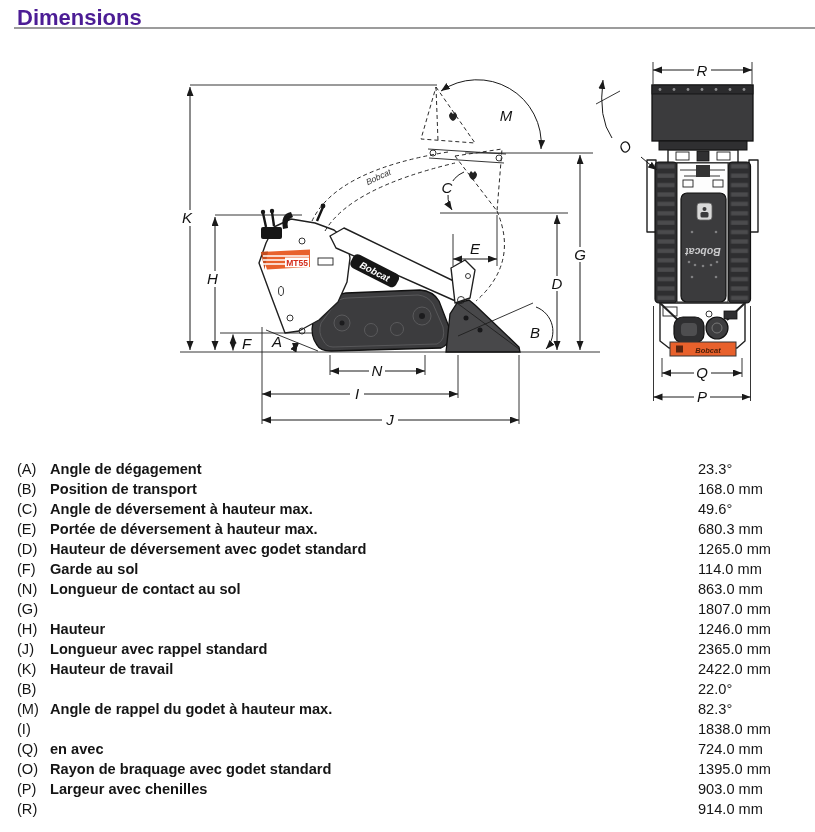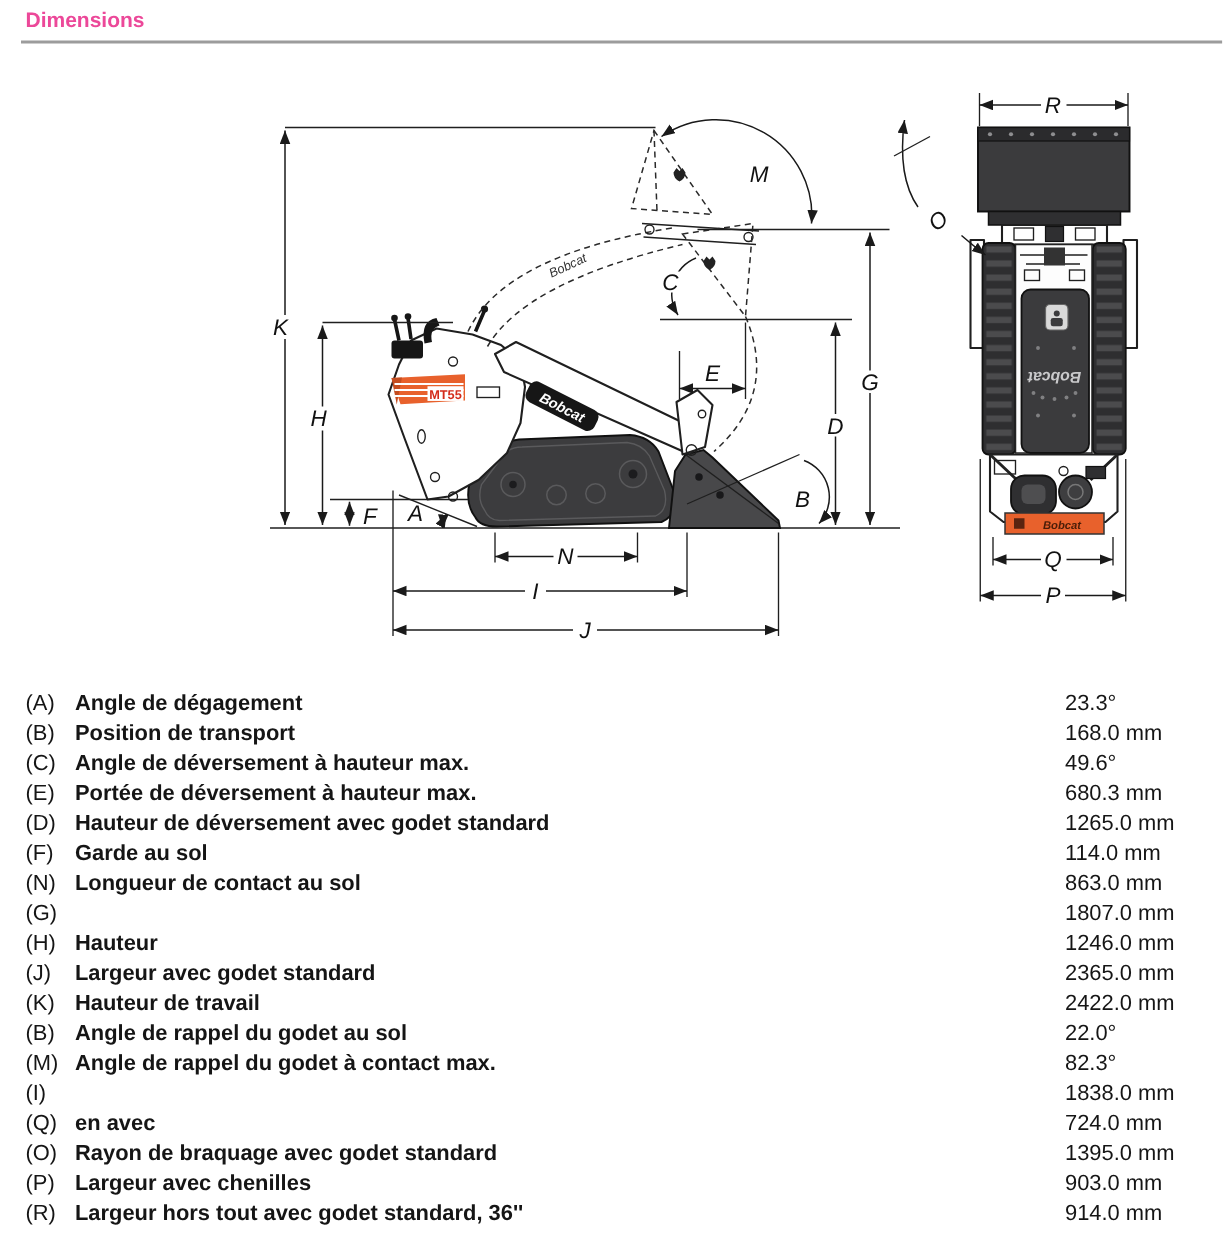--- a/index.html
+++ b/index.html
@@ -1,25 +1,25 @@
 <!DOCTYPE html>
 <html><head>
 <meta charset="utf-8">
 <style>
   html,body{margin:0;padding:0;background:#fff;}
   .page{position:relative;width:815px;height:832px;background:#ffffff;overflow:hidden;
         font-family:"Liberation Sans",sans-serif;color:#161616;}
-  .page-title{position:absolute;left:17px;top:5px;font-size:14px;font-weight:bold;color:#ec4899;}
+  .page-title{position:absolute;left:17px;top:5px;font-size:22px;font-weight:bold;color:#4c1d95;}
   .title-rule{position:absolute;left:14px;width:801px;top:27px;height:2px;background:#9c9c9c;}
   .diagram-svg{position:absolute;left:0;top:50px;width:815px;height:400px;}
   .spec-table{position:absolute;left:0;top:459px;width:815px;}
   .spec-row{position:relative;height:20px;line-height:20px;font-size:14.6px;color:#151515;white-space:nowrap;}
   .spec-row .key{position:absolute;left:17px;width:32px;}
   .spec-row .label{position:absolute;left:50px;font-weight:bold;}
-  .spec-row .value{position:absolute;left:698px;margin-left:12px;}
+  .spec-row .value{position:absolute;left:698px;}
   
   .dim{stroke:#1a1a1a;stroke-width:1;fill:none;}
   .thin{stroke:#1f1f1f;stroke-width:0.9;fill:none;}
   .outl{fill:#ffffff;stroke:#1f1f1f;stroke-width:1.4;stroke-linejoin:round;}
   .dk{fill:#3c3c3e;stroke:#111;stroke-width:1.3;stroke-linejoin:round;}
   .dash{stroke:#2a2a2a;stroke-width:1;fill:none;stroke-dasharray:4 3;}
   .lbl{font-family:"Liberation Sans",sans-serif;font-style:italic;font-size:15px;fill:#111;}
   .lblbg{fill:#ffffff;}
 </style>
 </head>
@@ -343,36 +343,35 @@
         <span class="key">(G)</span>
         <span class="value">1807.0 mm</span>
       </div>
       <div class="spec-row">
         <span class="key">(H)</span>
         <span class="label">Hauteur</span>
         <span class="value">1246.0 mm</span>
       </div>
       <div class="spec-row">
         <span class="key">(J)</span>
-        <span class="label">Largeur avec godet standard</span>
+        <span class="label">Longueur avec rappel standard</span>
         <span class="value">2365.0 mm</span>
       </div>
       <div class="spec-row">
         <span class="key">(K)</span>
         <span class="label">Hauteur de travail</span>
         <span class="value">2422.0 mm</span>
       </div>
       <div class="spec-row">
         <span class="key">(B)</span>
-        <span class="label">Angle de rappel du godet au sol</span>
         <span class="value">22.0°</span>
       </div>
       <div class="spec-row">
         <span class="key">(M)</span>
-        <span class="label">Angle de rappel du godet à contact max.</span>
+        <span class="label">Angle de rappel du godet à hauteur max.</span>
         <span class="value">82.3°</span>
       </div>
       <div class="spec-row">
         <span class="key">(I)</span>
         <span class="value">1838.0 mm</span>
       </div>
       <div class="spec-row">
         <span class="key">(Q)</span>
         <span class="label">en avec</span>
         <span class="value">724.0 mm</span>
@@ -382,17 +381,16 @@
         <span class="label">Rayon de braquage avec godet standard</span>
         <span class="value">1395.0 mm</span>
       </div>
       <div class="spec-row">
         <span class="key">(P)</span>
         <span class="label">Largeur avec chenilles</span>
         <span class="value">903.0 mm</span>
       </div>
       <div class="spec-row">
         <span class="key">(R)</span>
-        <span class="label">Largeur hors tout avec godet standard, 36''</span>
         <span class="value">914.0 mm</span>
       </div>
     </div>
 </div>
 
 </body></html>

